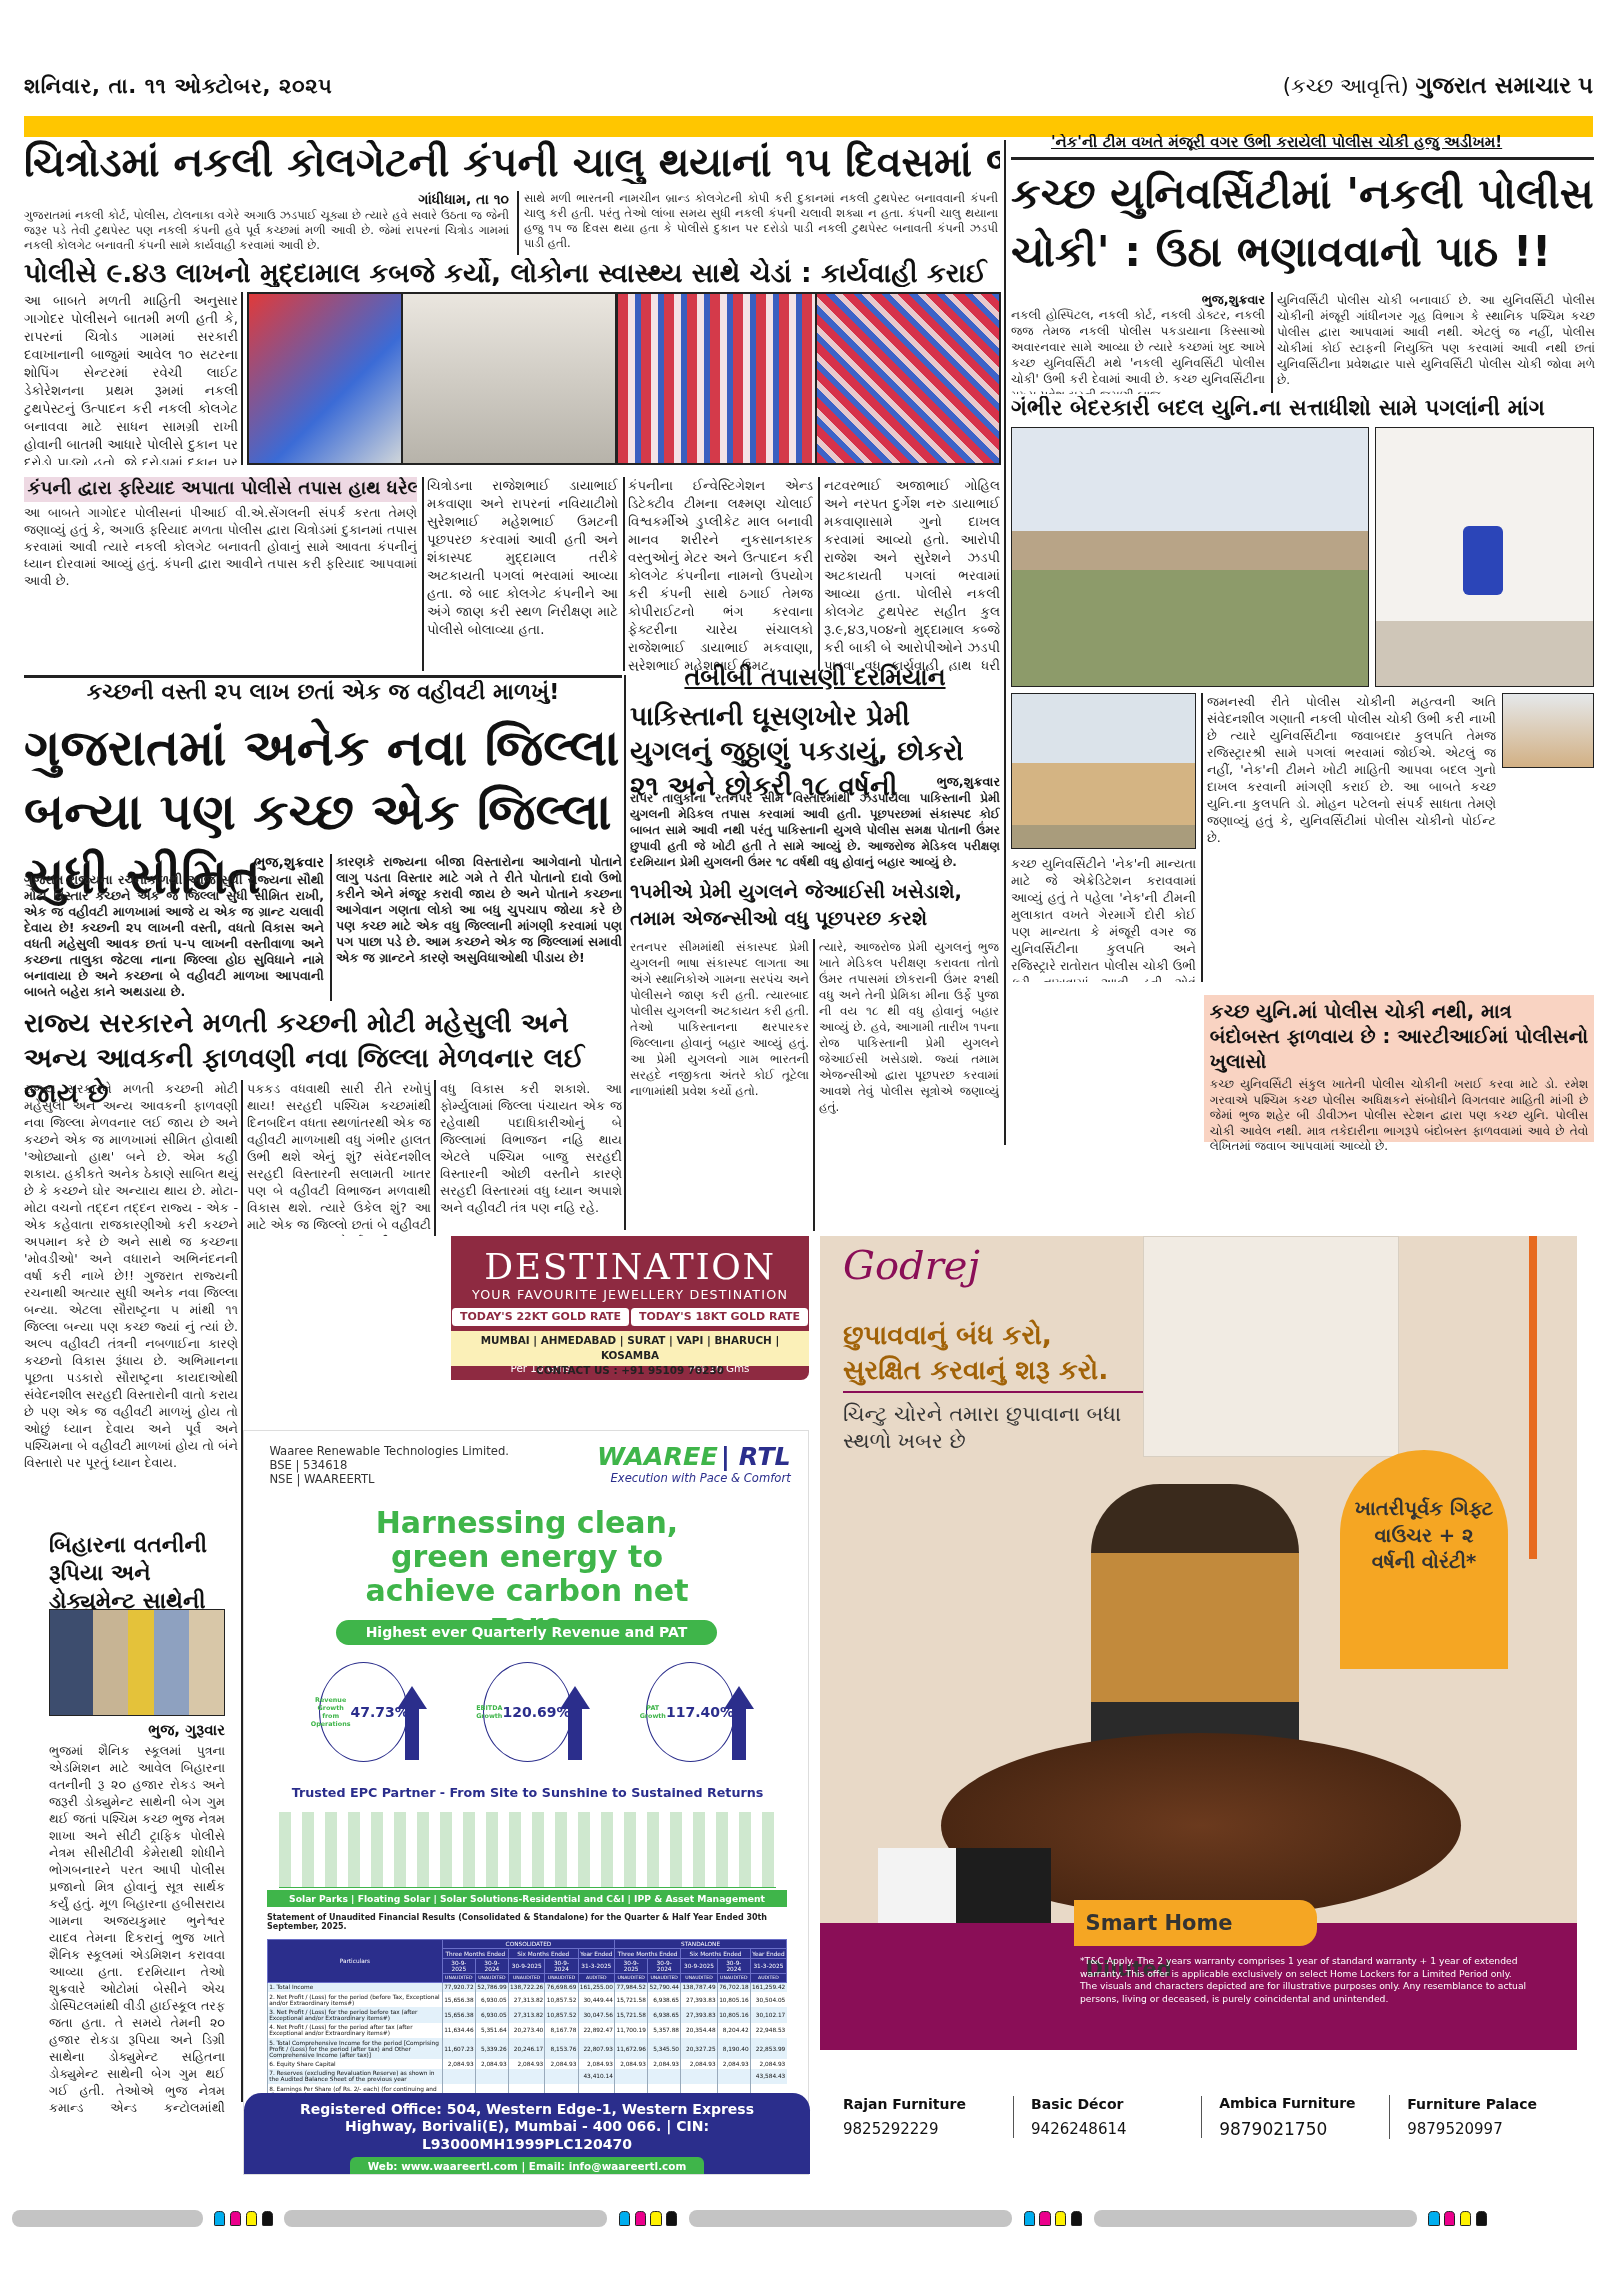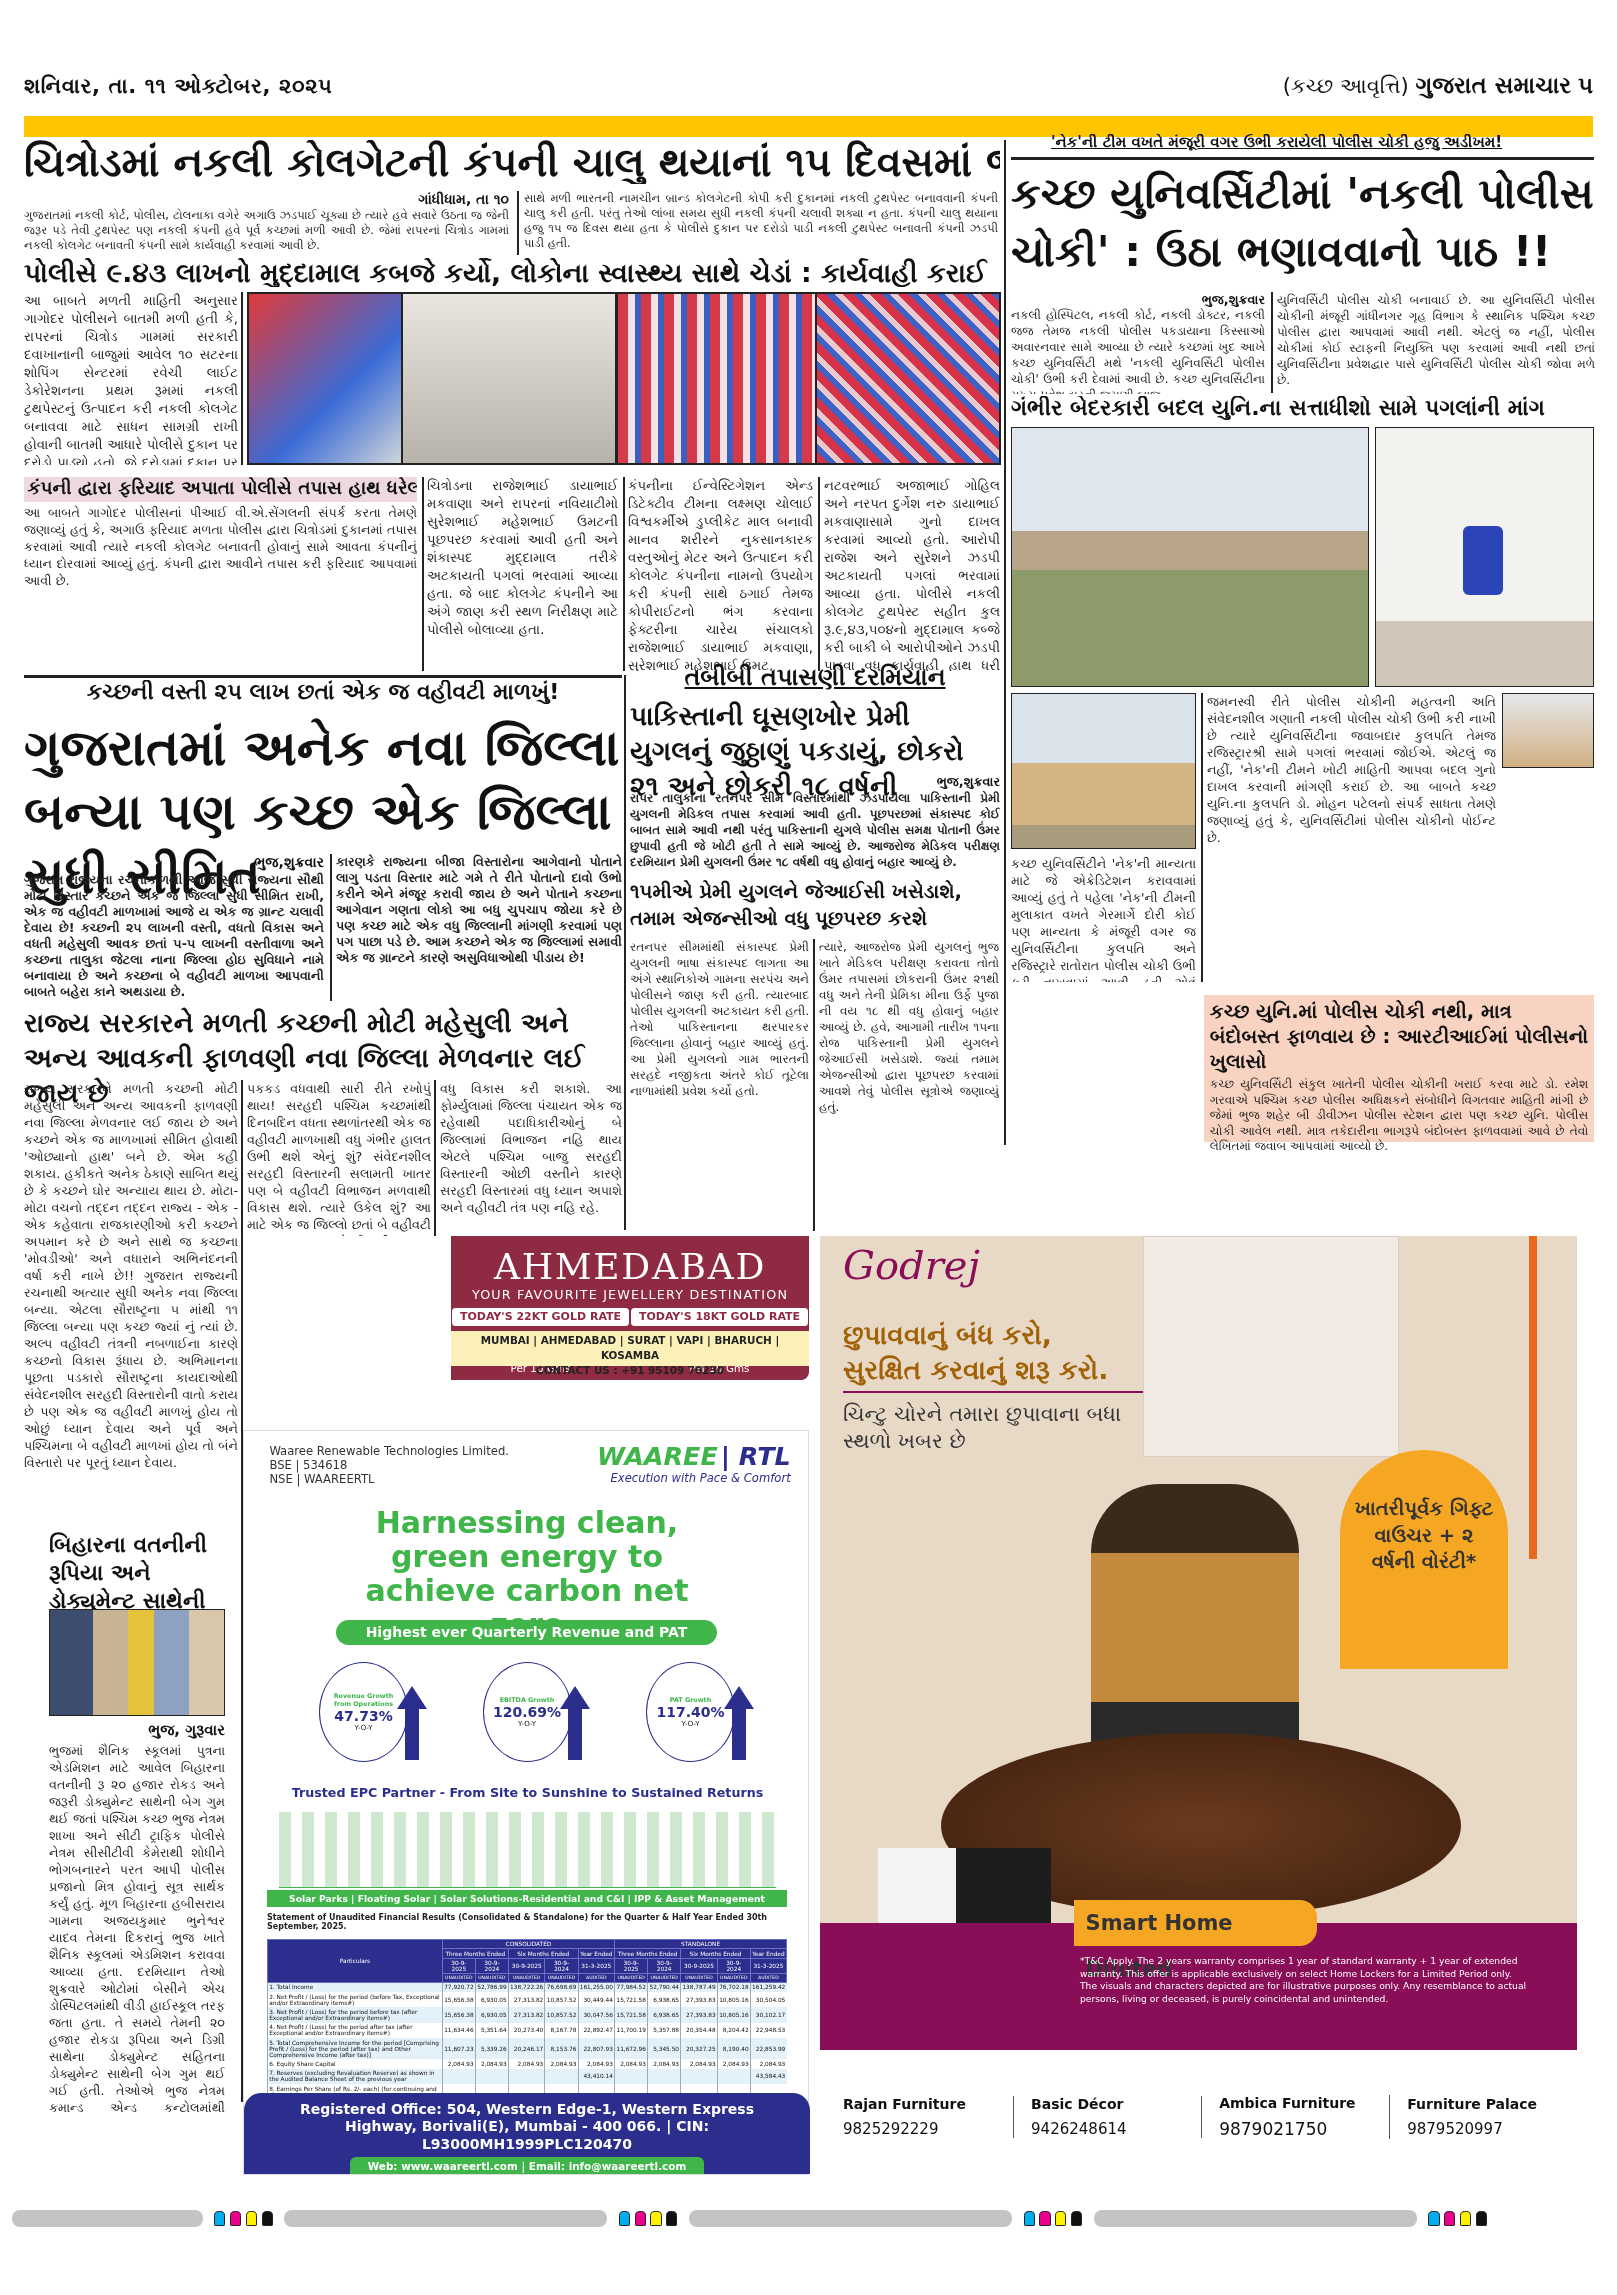--- a/index.html
+++ b/index.html
@@ -23,21 +23,21 @@
   .kal .logo{font-size:36px;font-family:"DejaVu Serif",serif;letter-spacing:1.7px;margin-top:10.4px;}
   .kal .tag{font-size:12.7px;letter-spacing:1.2px;}
   .rate-row{display:flex;justify-content:space-around;margin-top:5.8px;}
   .rate-pill{background:#fff;color:#8e2a41;font-weight:bold;font-size:11px;padding:2.3px 8px;border-radius:3.5px;}
   .rate-val{font-size:31px;font-weight:bold;}
   .rate-unit{font-size:10.4px;}
   .kal-foot{background:#fbf0b8;color:#222;font-weight:bold;font-size:10.4px;line-height:15px;padding:2.3px 0;}
   .waaree{background:#fff;border:1.2px solid #ddd;}
   .w-green{color:#3fb54a;}
   .w-blue{color:#2b2e8c;}
-  .circle{width:87px;height:98px;border:1.7px solid #2b2e8c;border-radius:50%;display:flex;flex-direction:column;align-items:center;justify-content:center;position:relative;}
+  .circle{width:87px;height:98px;border:1.7px solid #2b2e8c;border-radius:50%;display:flex;flex-direction:row;align-items:center;justify-content:center;position:relative;}
   .arrow{position:absolute;right:-19.6px;top:23px;width:0;height:0;border-left:15px solid transparent;border-right:15px solid transparent;border-bottom:23px solid #2b2e8c;}
   .arrow-stem{position:absolute;right:-11.6px;top:45px;width:14px;height:52px;background:#2b2e8c;}
   table.fin{border-collapse:collapse;font-size:5.8px;width:100%;}
   table.fin th{background:#2b2e8c;color:#fff;font-weight:normal;border:0.6px solid #6a6fc8;padding:1.2px;}
   table.fin td{border-left:0.6px solid #9ab;padding:1.7px 1.2px;text-align:right;}
   table.fin td.p{text-align:left;}
   table.fin tr:nth-child(odd) td{background:#e3f1fa;}
   .godrej{background:#e8d9c7;overflow:hidden;}
   .cmyk{display:flex;gap:4.6px;}
   .cmyk span{width:9.2px;height:12.7px;border:1.2px solid #222;border-radius:4.6px 4.6px 1.2px 1.2px;}
@@ -126,21 +126,21 @@
 <div class="abs body-text" style="left:630px;top:939px;width:179px;height:292px;font-size:12px;line-height:16px;">રતનપર સીમમાંથી સંકાસ્પદ પ્રેમી યુગલની ભાષા સંકાસ્પદ લાગતા આ અંગે સ્થાનિકોએ ગામના સરપંચ અને પોલીસને જાણ કરી હતી. ત્યારબાદ પોલીસ યુગલની અટકાયત કરી હતી. તેઓ પાકિસ્તાનના થરપારકર જિલ્લાના હોવાનું બહાર આવ્યું હતું. આ પ્રેમી યુગલનો ગામ ભારતની સરહદે નજીકતા અંતરે કોઈ તૂટેલા નાળામાંથી પ્રવેશ કર્યો હતો.</div>
 <div class="abs vrule" style="left:813px;top:939px;height:292px;"></div>
 <div class="abs body-text" style="left:819px;top:939px;width:180px;height:292px;font-size:12px;line-height:16px;">ત્યારે, આજરોજ પ્રેમી યુગલનું ભુજ ખાતે મેડિકલ પરીક્ષણ કરાવતા તોતો ઉંમર તપાસમાં છોકરાની ઉંમર ૨૧થી વધુ અને તેની પ્રેમિકા મીના ઉર્ફે પુજા ની વય ૧૮ થી વધુ હોવાનું બહાર આવ્યું છે. હવે, આગામી તારીખ ૧૫ના રોજ પાકિસ્તાની પ્રેમી યુગલને જેઆઈસી ખસેડાશે. જ્યાં તમામ એજન્સીઓ દ્વારા પૂછપરછ કરવામાં આવશે તેવું પોલીસ સૂત્રોએ જણાવ્યું હતું.</div>
 
 <div class="abs hl" style="left:49px;top:1531px;width:176px;font-size:22px;line-height:28px;">બિહારના વતનીની રૂપિયા અને ડોક્યુમેન્ટ સાથેની ગુમ થયેલી બેગ નેત્રમે શોધી આપી</div>
 <div class="abs photo" style="left:49px;top:1609px;width:176px;height:107px;background:linear-gradient(90deg,#3d4d6e 0 25%,#c7b494 25% 45%,#e4c23a 45% 60%,#8ea1c0 60% 80%,#d8c7a8 80%);"></div>
 <div class="abs dateline" style="left:49px;top:1721px;width:176px;font-size:15px;">ભુજ, ગુરૂવાર</div>
 <div class="abs body-text" style="left:49px;top:1742px;width:176px;height:370px;font-size:12.7px;line-height:17px;">ભુજમાં શૈનિક સ્કૂલમાં પુત્રના એડમિશન માટે આવેલ બિહારના વતનીની રૂ ૨૦ હજાર રોકડ અને જરૂરી ડોક્યુમેન્ટ સાથેની બેગ ગુમ થઈ જતાં પશ્ચિમ કચ્છ ભુજ નેત્રમ શાખા અને સીટી ટ્રાફિક પોલીસે નેત્રમ સીસીટીવી કેમેરાથી શોધીને ભોગબનારને પરત આપી પોલીસ પ્રજાનો મિત્ર હોવાનું સૂત્ર સાર્થક કર્યું હતું. મૂળ બિહારના હબીસરાય ગામના અજયકુમાર ભુનેશ્વર યાદવ તેમના દિકરાનું ભુજ ખાતે શૈનિક સ્કૂલમાં એડમિશન કરાવવા આવ્યા હતા. દરમિયાન તેઓ શુક્રવારે ઓટોમાં બેસીને એચ ડોસ્પિટલમાંથી વીડી હાઈસ્કૂલ તરફ જતા હતા. તે સમયે તેમની ૨૦ હજાર રોકડા રૂપિયા અને ડિગ્રી સાથેના ડોક્યુમેન્ટ સહિતના ડોક્યુમેન્ટ સાથેની બેગ ગુમ થઈ ગઈ હતી. તેઓએ ભુજ નેત્રમ કમાન્ડ એન્ડ કન્ટ્રોલમાંથી સીસીટીવી કેમેરા વડે શોધી આપી પોલીસ પ્રજાનો મિત્ર સાર્થક કર્યું હતું.</div>
 
 <div class="abs kal" style="left:451px;top:1236px;width:358px;height:144px;border-radius:0 0 8px 0;">
-  <div class="logo">AHMEDABAD</div>
+  <div class="logo">DESTINATION</div>
   <div class="tag">YOUR FAVOURITE JEWELLERY DESTINATION</div>
   <div class="rate-row">
     <div>
       <div class="rate-pill">TODAY'S 22KT GOLD RATE</div>
       <div class="rate-val">107990/-</div>
       <div class="rate-unit">Per 10 Gms</div>
     </div>
     <div>
       <div class="rate-pill">TODAY'S 18KT GOLD RATE</div>
       <div class="rate-val">88990/-</div>

